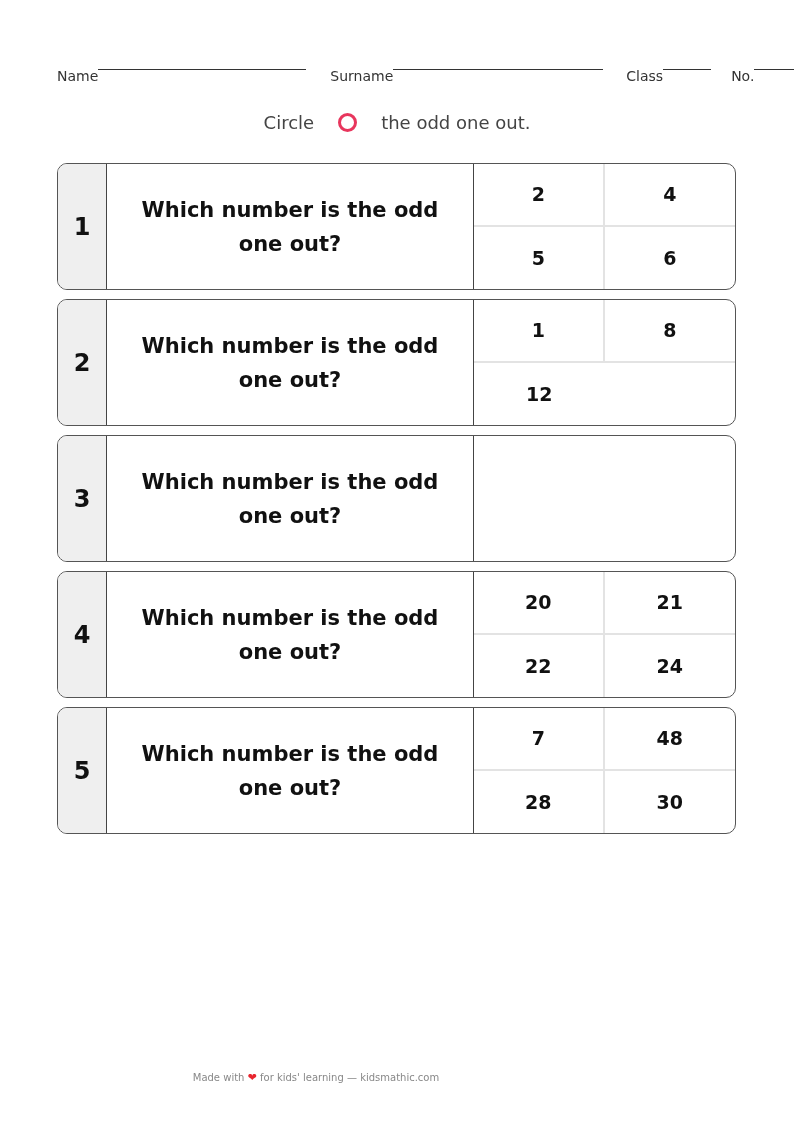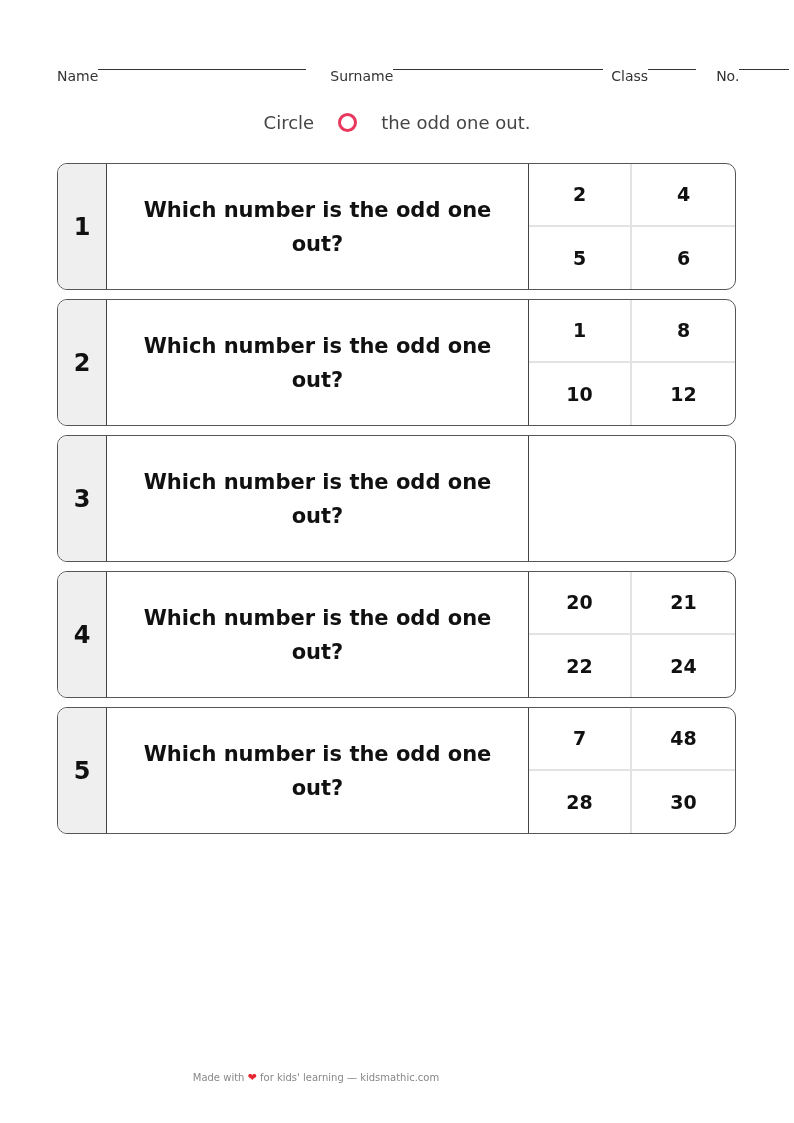--- a/index.html
+++ b/index.html
@@ -5,42 +5,42 @@
     html, body { margin:0; padding:0; }
     body { width:794px; height:1123px; background:#ffffff; position:relative; font-family:"DejaVu Sans", sans-serif; color:#111; overflow:hidden; }
     .header { position:absolute; top:68px; left:57px; width:716px; display:flex; align-items:flex-end; font-size:14px; color:#333; }
     .field { display:flex; align-items:flex-start; }
     .field .lbl { white-space:nowrap; }
     .field .line { border-bottom:1px solid #333; height:1px; margin-bottom:3px; }
     .instr { position:absolute; top:112px; left:0; width:794px; text-align:center; font-size:18px; color:#444; display:flex; justify-content:center; align-items:center; gap:24px; }
     .circle-icon { width:13px; height:13px; border:3.5px solid #e8365d; border-radius:50%; display:inline-block; }
     .card { position:absolute; left:57px; width:677px; height:125px; border:1.5px solid #555; border-radius:10px; display:flex; overflow:hidden; background:#fff; }
     .num { width:48px; background:#efefef; border-right:1.5px solid #444; display:flex; align-items:center; justify-content:center; font-size:24px; font-weight:bold; }
-    .q { width:422px; border-right:1.5px solid #444; display:flex; align-items:center; justify-content:center; text-align:center; font-size:21px; font-weight:bold; line-height:34px; padding:0 20px; box-sizing:border-box; }
+    .q { width:367px; border-right:1.5px solid #444; display:flex; align-items:center; justify-content:center; text-align:center; font-size:21px; font-weight:bold; line-height:34px; padding:0 20px; box-sizing:border-box; }
     .grid { flex:1; display:grid; grid-template-columns:1fr 1fr; grid-template-rows:1fr 1fr; }
     .cell { display:flex; align-items:center; justify-content:center; font-size:19px; font-weight:bold; }
     .cell.c0 { border-right:2px solid #e3e3e3; border-bottom:2px solid #e3e3e3; }
     .cell.c1 { border-bottom:2px solid #e3e3e3; }
     .cell.c2 { border-right:2px solid #e3e3e3; }
     .footer { position:absolute; top:1071px; left:0; width:632px; text-align:center; font-size:10px; color:#888; }
     .heart { color:#e8262f; font-size:11px; }
   </style>
 </head>
 <body>
 
 <div class="header">
   <div class="field">
     <span class="lbl">Name</span>
     <span class="line" style="width:208px"></span>
   </div>
   <div class="field" style="margin-left:24px">
     <span class="lbl">Surname</span>
     <span class="line" style="width:210px"></span>
   </div>
-  <div class="field" style="margin-left:8px">
+  <div class="field" style="margin-left:23px">
     <span class="lbl">Class</span>
     <span class="line" style="width:48px"></span>
   </div>
   <div class="field" style="margin-left:20px">
     <span class="lbl">No.</span>
     <span class="line" style="width:50px"></span>
   </div>
 </div>
 
 <div class="instr">
@@ -59,21 +59,20 @@
     <div class="cell c3">6</div>
   </div>
 </div>
 
 <div class="card" style="top:299px">
   <div class="num">2</div>
   <div class="q">Which number is the odd one out?</div>
   <div class="grid">
     <div class="cell c0">1</div>
     <div class="cell c1">8</div>
-    <div class="cell c2">10</div>
     <div class="cell c3">12</div>
   </div>
 </div>
 
 <div class="card" style="top:435px">
   <div class="num">3</div>
   <div class="q">Which number is the odd one out?</div>
 </div>
 
 <div class="card" style="top:571px">

